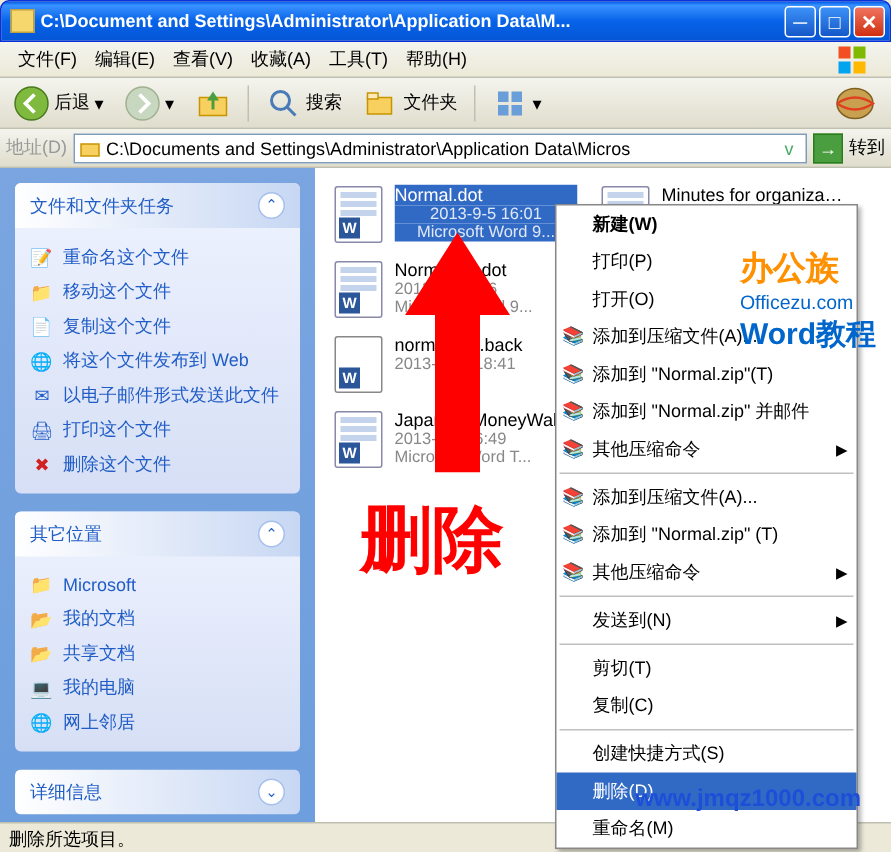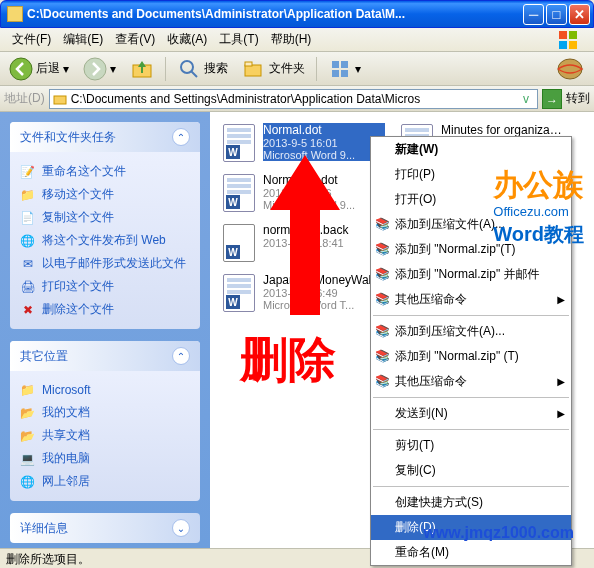--- a/index.html
+++ b/index.html
@@ -38,60 +38,60 @@
 .task-header .chev { width: 18px; height: 18px; border-radius: 50%; background: #fff; border: 1px solid #a6bfec; color: #215dc6; display: flex; align-items: center; justify-content: center; font-size: 10px; }
 .task-body { padding: 8px 10px; }
 .task-item { display: flex; align-items: center; gap: 6px; padding: 3px 0; color: #215dc6; cursor: pointer; }
 .task-item.danger { color: #215dc6; }
 .task-ico { width: 16px; height: 16px; display: flex; align-items: center; justify-content: center; }
 
 .fileview { flex: 1; background: #fff; padding: 8px; position: relative; overflow: hidden; }
 .file-grid { display: flex; flex-wrap: wrap; gap: 4px 8px; align-content: flex-start; }
 .file-item { width: 170px; display: flex; gap: 6px; padding: 3px; }
 .file-item.sel .file-name { background: #316ac5; color: #fff; }
-.file-item.sel .file-meta { background: #316ac5; color: #fff; }
+.file-item.sel .file-meta { background: #316ac5; color: #fff; text-align: center; }
 .file-icon { width: 36px; height: 40px; flex-shrink: 0; display: flex; align-items: center; justify-content: center; }
 .file-text { flex: 1; overflow: hidden; }
 .file-name { white-space: nowrap; overflow: hidden; text-overflow: ellipsis; }
 .file-meta { color: #888; font-size: 11px; white-space: nowrap; overflow: hidden; text-overflow: ellipsis; }
 .file-item.sel .file-meta { color: #e0e8f7; }
 
 .ctxmenu { position: absolute; left: 370px; top: 136px; width: 202px; background: #fff; border: 1px solid #888; box-shadow: 2px 2px 3px rgba(0,0,0,0.3); z-index: 10; }
 .ctxmenu-item { padding: 4px 18px 4px 24px; display: flex; align-items: center; gap: 6px; cursor: default; position: relative; }
 .ctxmenu-item.hl { background: #316ac5; color: #fff; }
 .ctxmenu-item.bold { font-weight: bold; }
 .ctxmenu-sep { height: 1px; background: #c0c0c0; margin: 3px 2px; }
 .ctxmenu-item .sub { position: absolute; right: 6px; font-size: 10px; }
 .ctxmenu-ico { position: absolute; left: 4px; width: 16px; height: 16px; }
 
 .statusbar { height: 20px; background: #ece9d8; border-top: 1px solid #c0c0b0; display: flex; align-items: flex-end; padding: 0 6px; }
 
 .overlay-arrow { position: absolute; left: 270px; top: 155px; z-index: 5; pointer-events: none; }
 .overlay-text { position: absolute; left: 240px; top: 328px; font-size: 48px; font-weight: bold; color: #ff0000; z-index: 5; pointer-events: none; font-family: "SimHei", sans-serif; }
 .watermark1 { position: absolute; right: 10px; top: 165px; z-index: 20; text-align: left; line-height: 1.3; pointer-events: none; }
-.wm1a { color: #ff9000; font-size: 30px; font-weight: bold; font-family: "Microsoft YaHei", sans-serif; }
+.wm1a { color: #ff9000; font-size: 22px; font-weight: bold; font-family: "Microsoft YaHei", sans-serif; }
 .wm1b { color: #0066cc; font-size: 13px; }
 .wm1c { color: #0066cc; font-size: 20px; font-weight: bold; }
 .watermark2 { position: absolute; right: 20px; bottom: 26px; z-index: 20; text-align: right; pointer-events: none; }
 .wm2a { font-size: 26px; font-weight: bold; font-family: "Microsoft YaHei"; }
 .wm2a .g{color:#7cb342}.wm2a .o{color:#ff9800}.wm2a .b{color:#2196f3}
 .wm2b { color: #1d4ed8; font-size: 16px; font-weight: bold; }
 
 .doc-ico { width:32px; height:38px; background:#fff; border:1px solid #88a; border-radius:2px; position:relative; }
 .doc-ico::before { content:"W"; position:absolute; bottom:2px; left:2px; width:14px; height:14px; background:#2b579a; color:#fff; font-weight:bold; font-size:10px; display:flex; align-items:center; justify-content:center; }
 .doc-ico.tpl::after { content:""; position:absolute; top:3px; left:3px; right:3px; height:4px; background:#c4d4ec; box-shadow: 0 6px 0 #c4d4ec, 0 12px 0 #c4d4ec; }
 .fold-ico { width:34px; height:28px; background:linear-gradient(to bottom,#fceabb,#f8b500); border-radius:2px 2px 0 0; border:1px solid #c89400; position:relative; }
 .fold-ico::before { content:""; position:absolute; top:-5px; left:0; width:14px; height:5px; background:#fceabb; border:1px solid #c89400; border-bottom:none; border-radius:2px 2px 0 0; }
 </style>
 </head>
 <body>
 
 <div class="titlebar">
   <div class="titlebar-icon"></div>
-  <div class="titlebar-text">C:\Documents and Documents\Administrator\Application Data\M...</div>
+  <div class="titlebar-text">C:\Document and Settings\Administrator\Application Data\M...</div>
   <div class="win-btns">
     <div class="win-btn win-min">─</div>
     <div class="win-btn win-max">□</div>
     <div class="win-btn win-close">✕</div>
   </div>
 </div>
 
 <div class="menubar">
   <span>文件(F)</span>
   <span>编辑(E)</span>

